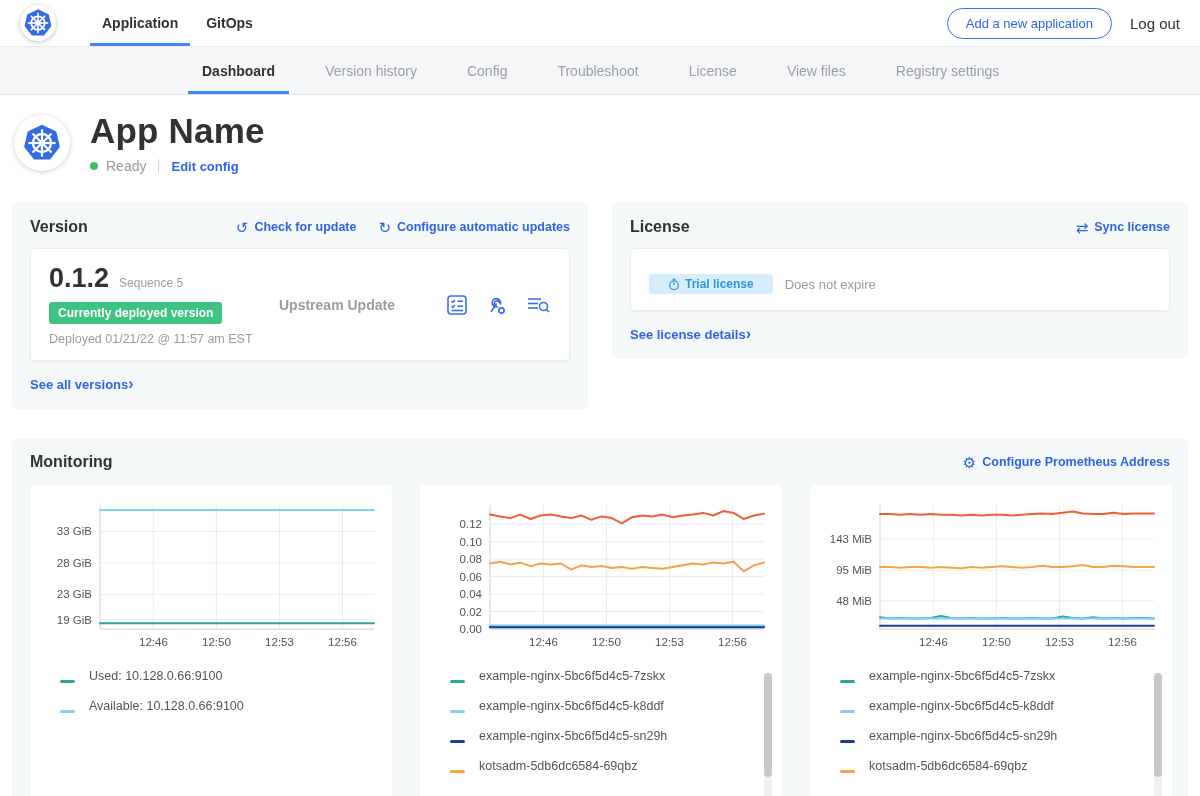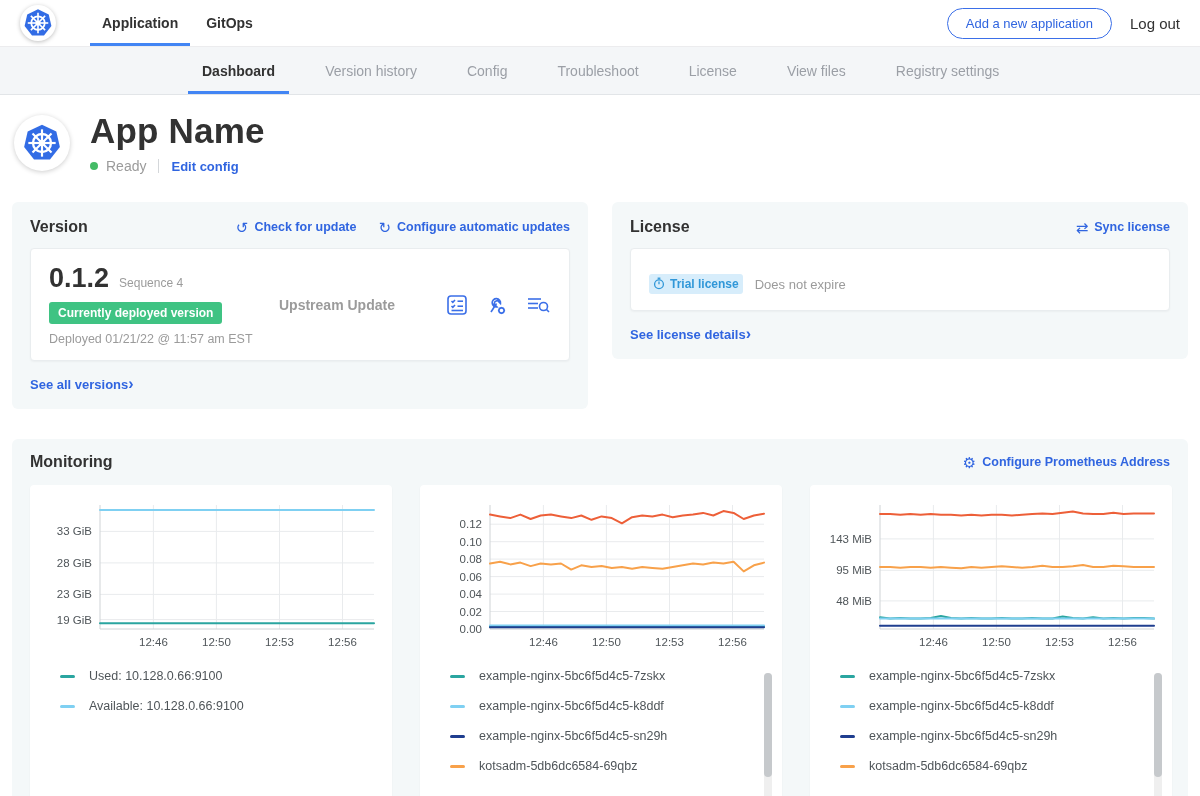--- a/index.html
+++ b/index.html
@@ -66,32 +66,32 @@
   .panel-foot-link { margin-top:14px; font-size:13px; font-weight:700; color:#3065e0;
     display:inline-flex; align-items:center; cursor:pointer; }
   .chev { font-size:16px; font-weight:700; }
 
   .license-inner { padding:14px 18px 16px 18px; }
   .cust-row { display:flex; align-items:center; gap:12px; }
   .customer-name { font-size:17px; font-weight:700; color:#1c3a66; }
   .badge-channel { background:#e9f4fc; color:#6d9fc0; font-size:12px; padding:3px 8px; border-radius:3px; }
   .lic-row2 { display:flex; align-items:center; gap:12px; margin-top:11px; }
   .badge-trial { background:#d7edfb; color:#3097d8; font-size:12px; font-weight:700;
-    padding:3px 4px; border-radius:3px; display:inline-flex; align-items:flex-start; gap:5px; }
+    padding:3px 19px; border-radius:3px; display:inline-flex; align-items:flex-end; gap:5px; }
   .expiry { font-size:13px; color:#9b9b9b; }
 
   
   .monitoring { margin:30px 12px 0 12px; background:#f4f8f9; border-radius:6px; padding:14px 18px 14px 18px; }
   .mon-head { display:flex; align-items:center; }
   .charts-row { display:flex; gap:28px; margin-top:14px; }
   .chart-card { width:362px; height:345px; background:#fff; border-radius:4px;
     box-shadow:0 1px 2px rgba(0,0,0,.05); padding:10px 12px 12px 12px; position:relative;
     display:flex; flex-direction:column; }
   .legend { margin-top:12px; padding-left:18px; flex:1; }
-  .legend-item { display:flex; align-items:center; margin-bottom:16px; cursor:pointer; }
+  .legend-item { display:flex; align-items:flex-end; margin-bottom:16px; cursor:pointer; }
   .legend-dash { width:15px; height:3px; border-radius:2px; margin-right:14px; flex:0 0 auto; }
   .legend-label { font-size:12.5px; color:#4f5559; }
   .chart-title { text-align:center; font-size:14px; font-weight:700; color:#323232; padding-bottom:8px; }
   .legend-scroll-track { position:absolute; right:10px; top:188px; width:8px; height:148px;
     background:#efefef; border-radius:4px; }
   .legend-scroll-thumb { position:absolute; right:10px; top:188px; width:8px; height:104px;
     background:#c6c9cc; border-radius:4px; cursor:grab; }
 
   svg text { font-family:"Liberation Sans","DejaVu Sans",sans-serif; }
 </style>
@@ -196,21 +196,21 @@
         <span class="head-link">
           <span class="glyph-icon">↻</span>
           <span>Configure automatic updates</span>
         </span>
       </span>
     </div>
     <div class="inner-card version-inner">
       <div class="ver-left">
         <div class="ver-number-row">
           <span class="ver-number">0.1.2</span>
-          <span class="ver-seq">Sequence 4</span>
+          <span class="ver-seq">Sequence 5</span>
         </div>
         <span class="badge-green">Currently deployed version</span>
         <div class="deployed-at">Deployed 01/21/22 @ 11:57 am EST</div>
       </div>
       <div class="ver-source">Upstream Update</div>
       <div class="ver-actions">
         <span class="action-icon">
           <svg width="24" height="24" viewBox="0 0 24 24" fill="none" stroke="#3b6fe8" stroke-width="1.6">
             <rect x="3" y="3" width="18" height="18" rx="3"></rect>
             <polyline points="6.5,8 7.8,9.3 10,7"></polyline>

